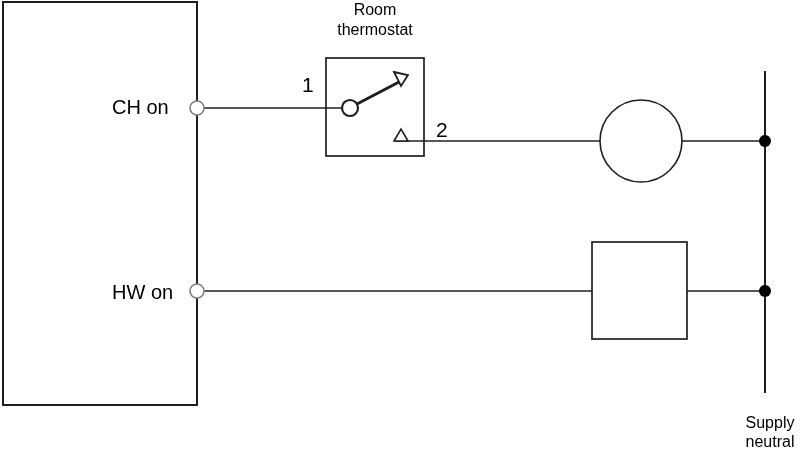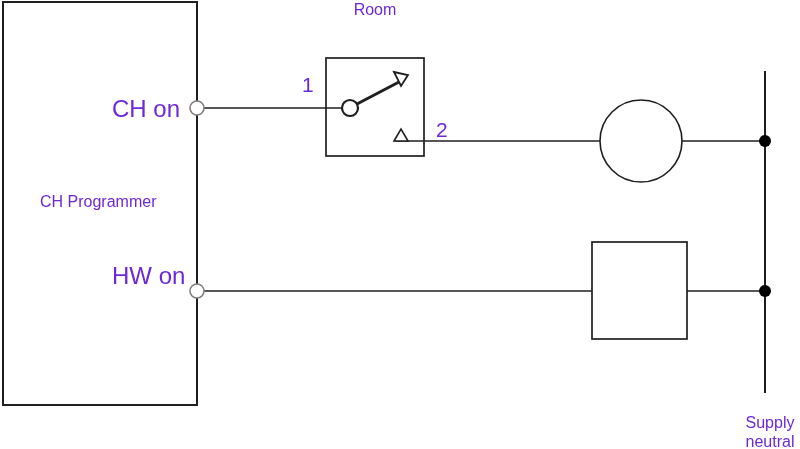--- a/index.html
+++ b/index.html
@@ -15,27 +15,27 @@
     overflow: hidden;
     font-family: "Liberation Sans", sans-serif;
   }
   #schematic {
     position: absolute;
     left: 0;
     top: 0;
   }
   .label {
     position: absolute;
-    color: #6d28d9;
+    color: #000000;
     line-height: 1;
     white-space: nowrap;
     font-family: "Liberation Sans", sans-serif;
   }
   .size-16 { font-size: 16px; }
-  .size-20 { font-size: 24px; }
+  .size-20 { font-size: 20px; }
   .size-21 { font-size: 21px; }
   .center { text-align: center; }
   .two-line { line-height: 20px; }
   .two-line-tight { line-height: 19px; }
 </style>
 </head>
 <body>
 
 <div id="canvas">
 
@@ -64,27 +64,27 @@
     <circle cx="197" cy="291" r="7" fill="#ffffff" stroke="#7f7f7f" stroke-width="1.6"></circle>
 
     <circle cx="350" cy="108" r="8" fill="#ffffff" stroke="#1f1f1f" stroke-width="2.2"></circle>
     <line x1="357" y1="104" x2="399" y2="82" stroke="#1f1f1f" stroke-width="3"></line>
     <polygon points="394,72 408,75 401,86" fill="#ffffff" stroke="#1f1f1f" stroke-width="1.8"></polygon>
     <polygon points="394,141 408,141 401,129" fill="#ffffff" stroke="#1f1f1f" stroke-width="1.6"></polygon>
   </svg>
 
   <div class="label size-16 center two-line" style="left:300px; top:0px; width:150px;">
     <div>Room</div>
+    <div>thermostat</div>
   </div>
 
   <div class="label size-20" style="left:112px; top:97px;">CH on</div>
 
-  <div class="label size-20" style="left:112px; top:264px;">HW on</div>
+  <div class="label size-20" style="left:112px; top:282px;">HW on</div>
 
-  <div class="label size-16" style="left:40px; top:194px;">CH Programmer</div>
 
   <div class="label size-21" style="left:302px; top:74px;">1</div>
 
   <div class="label size-21" style="left:436px; top:119px;">2</div>
 
 
 
   <div class="label size-16 center two-line-tight" style="left:720px; top:413px; width:100px;">
     <div>Supply</div>
     <div>neutral</div>

